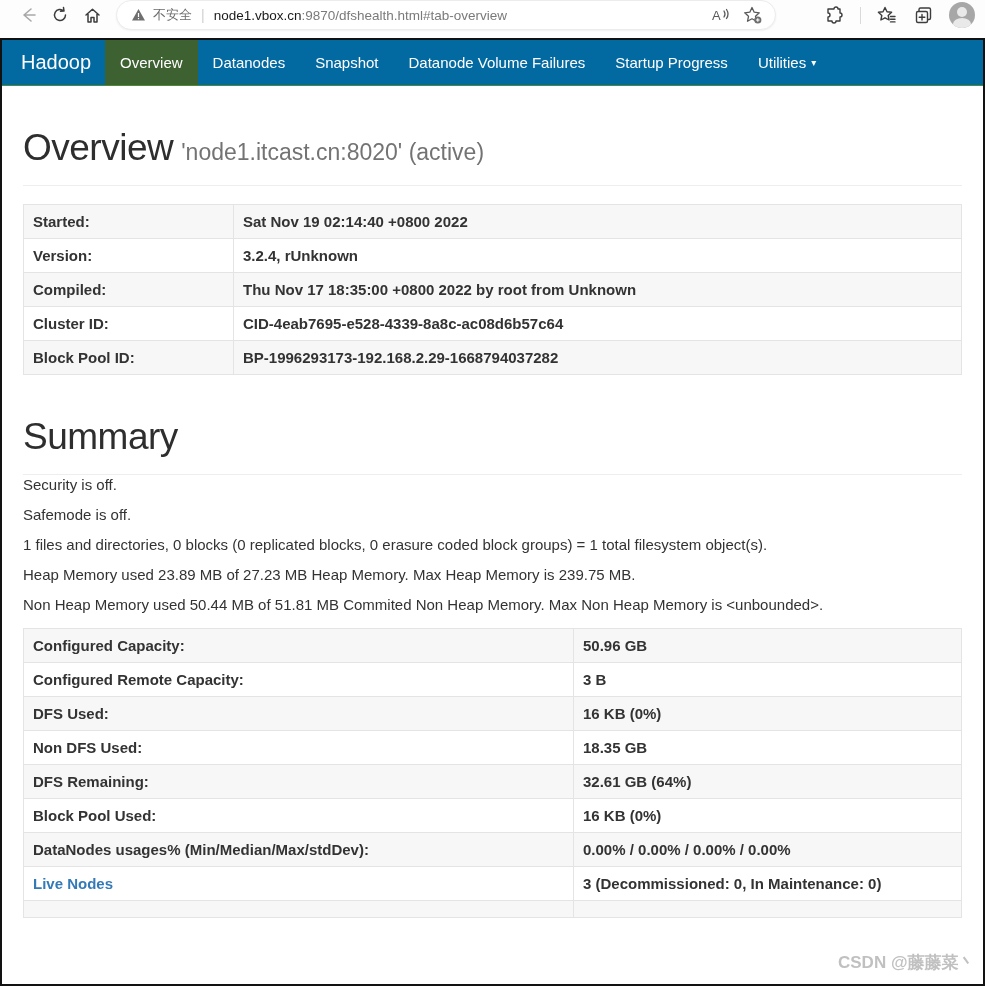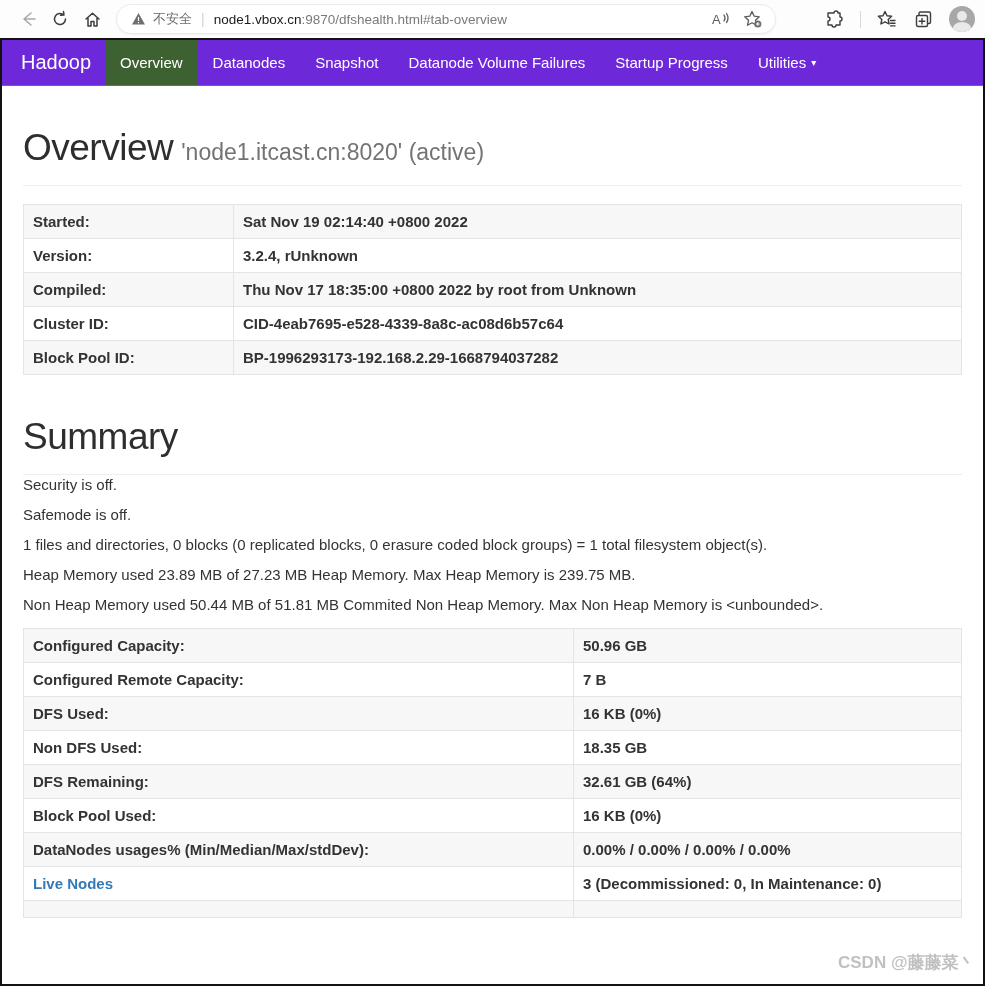--- a/index.html
+++ b/index.html
@@ -4,21 +4,21 @@
 <style>
   * { box-sizing: border-box; }
   html,body { margin:0; padding:0; }
   body {
     width:985px; height:986px; overflow:hidden; position:relative;
     background:#fff; font-family:"Liberation Sans", sans-serif; color:#333;
   }
 
   
   .chrome {
-    height:38px; background:#fdfdfd; display:flex; align-items:center;
+    height:30px; background:#fdfdfd; display:flex; align-items:center;
     padding:0 10px 0 12px;
   }
   .chrome-btn {
     width:32px; height:30px; display:flex; align-items:center; justify-content:center;
     color:#3d3d3d; font-size:17px; flex:0 0 auto; border-radius:4px;
   }
   .chrome-btn.disabled { color:#a8a8a8; }
   .omnibox {
     width:660px; height:30px; margin-left:8px; background:#fff;
     border:1px solid #ececec; border-radius:16px; box-shadow:0 1px 2px rgba(0,0,0,0.06);
@@ -40,21 +40,21 @@
   .avatar::after  { content:""; position:absolute; left:4px; top:16px; width:18px; height:12px; border-radius:50% 50% 0 0; background:#e9e9e9; }
   .icon-svg { display:block; }
 
   
   .page-frame {
     position:absolute; top:38px; left:0; width:985px; height:948px;
     border:2px solid #121212; background:#fff; overflow:hidden;
   }
 
   
-  .navbar { height:46px; background:#6d28d9; display:flex; align-items:stretch; border-bottom:1px solid #findme; }
+  .navbar { height:46px; background:#0369a1; display:flex; align-items:stretch; border-bottom:1px solid #findme; }
   .navbar { border-bottom:1px solid #4d8a33; }
   .brand {
     color:#fff; font-size:20px; display:flex; align-items:center;
     padding:0 14px 0 19px; text-decoration:none;
   }
   .nav-menu { display:flex; list-style:none; margin:0; padding:0; }
   .nav-menu li { display:flex; }
   .nav-menu a {
     display:flex; align-items:center; padding:0 15px; color:#fff;
     font-size:15px; text-decoration:none; white-space:nowrap;
@@ -234,21 +234,21 @@
           <col class="col-label-2">
           <col>
         </colgroup>
       <tbody>
           <tr>
             <th>Configured Capacity:</th>
             <td>50.96 GB</td>
           </tr>
           <tr>
             <th>Configured Remote Capacity:</th>
-            <td>7 B</td>
+            <td>3 B</td>
           </tr>
           <tr>
             <th>DFS Used:</th>
             <td>16 KB (0%)</td>
           </tr>
           <tr>
             <th>Non DFS Used:</th>
             <td>18.35 GB</td>
           </tr>
           <tr>

